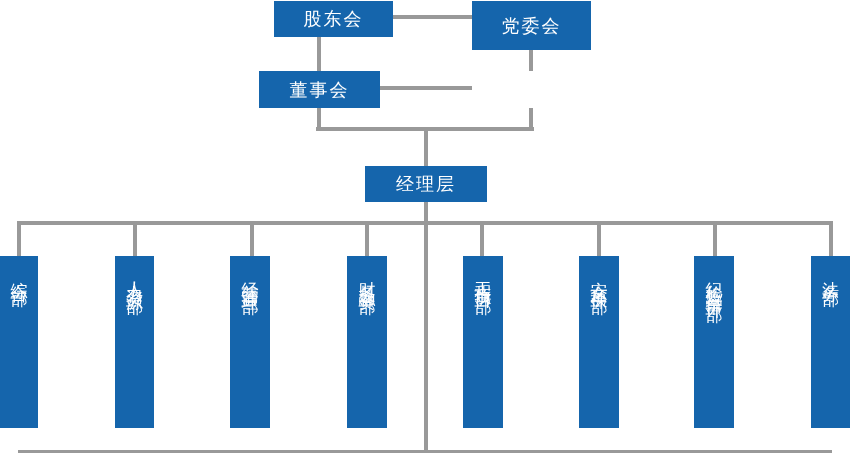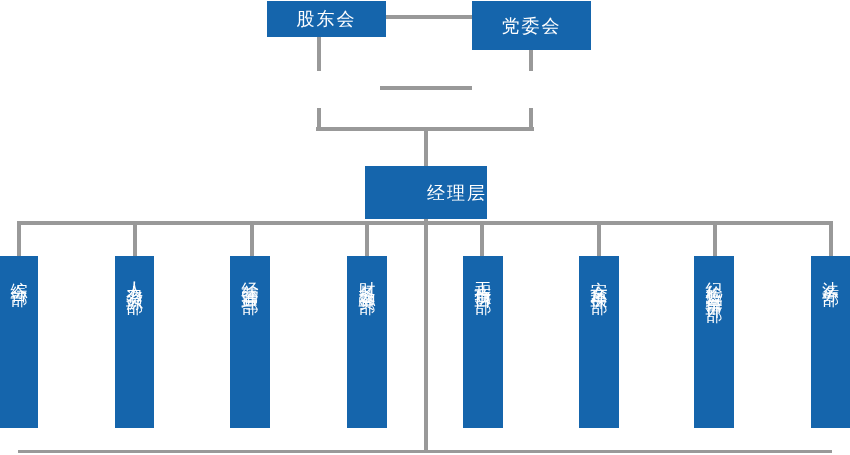--- a/index.html
+++ b/index.html
@@ -86,27 +86,30 @@
   <div class="line" style="left:133px; top:225px; width:4px; height:31px;"></div>
   <div class="line" style="left:250px; top:225px; width:4px; height:31px;"></div>
   <div class="line" style="left:365px; top:225px; width:4px; height:31px;"></div>
   <div class="line" style="left:480px; top:225px; width:4px; height:31px;"></div>
   <div class="line" style="left:597px; top:225px; width:4px; height:31px;"></div>
   <div class="line" style="left:713px; top:225px; width:4px; height:31px;"></div>
   <div class="line" style="left:829px; top:225px; width:4px; height:31px;"></div>
 
   <div class="line" style="left:18px; top:450px; width:814px; height:3px;"></div>
 
-  <div class="hbox" style="left:267px; top:1px;  width:119px; height:36px;">
+  <div class="hbox" style="left:274px; top:1px;  width:119px; height:36px;">
     <span>股东会</span>
   </div>
   <div class="hbox" style="left:472px; top:1px;  width:119px; height:49px;">
     <span>党委会</span>
   </div>
-  <div class="hbox" style="left:365px; top:166px; width:122px; height:53px;justify-content:flex-end;">
+  <div class="hbox" style="left:259px; top:71px; width:121px; height:37px;">
+    <span>董事会</span>
+  </div>
+  <div class="hbox" style="left:365px; top:166px; width:122px; height:36px;">
     <span>经理层</span>
   </div>
 
   <div class="dept" style="left:0px;   width:38px;">
     <span class="dept-label">综合部</span>
   </div>
   <div class="dept" style="left:115px; width:39px;">
     <span class="dept-label">人力资源部</span>
   </div>
   <div class="dept" style="left:230px; width:40px;">

